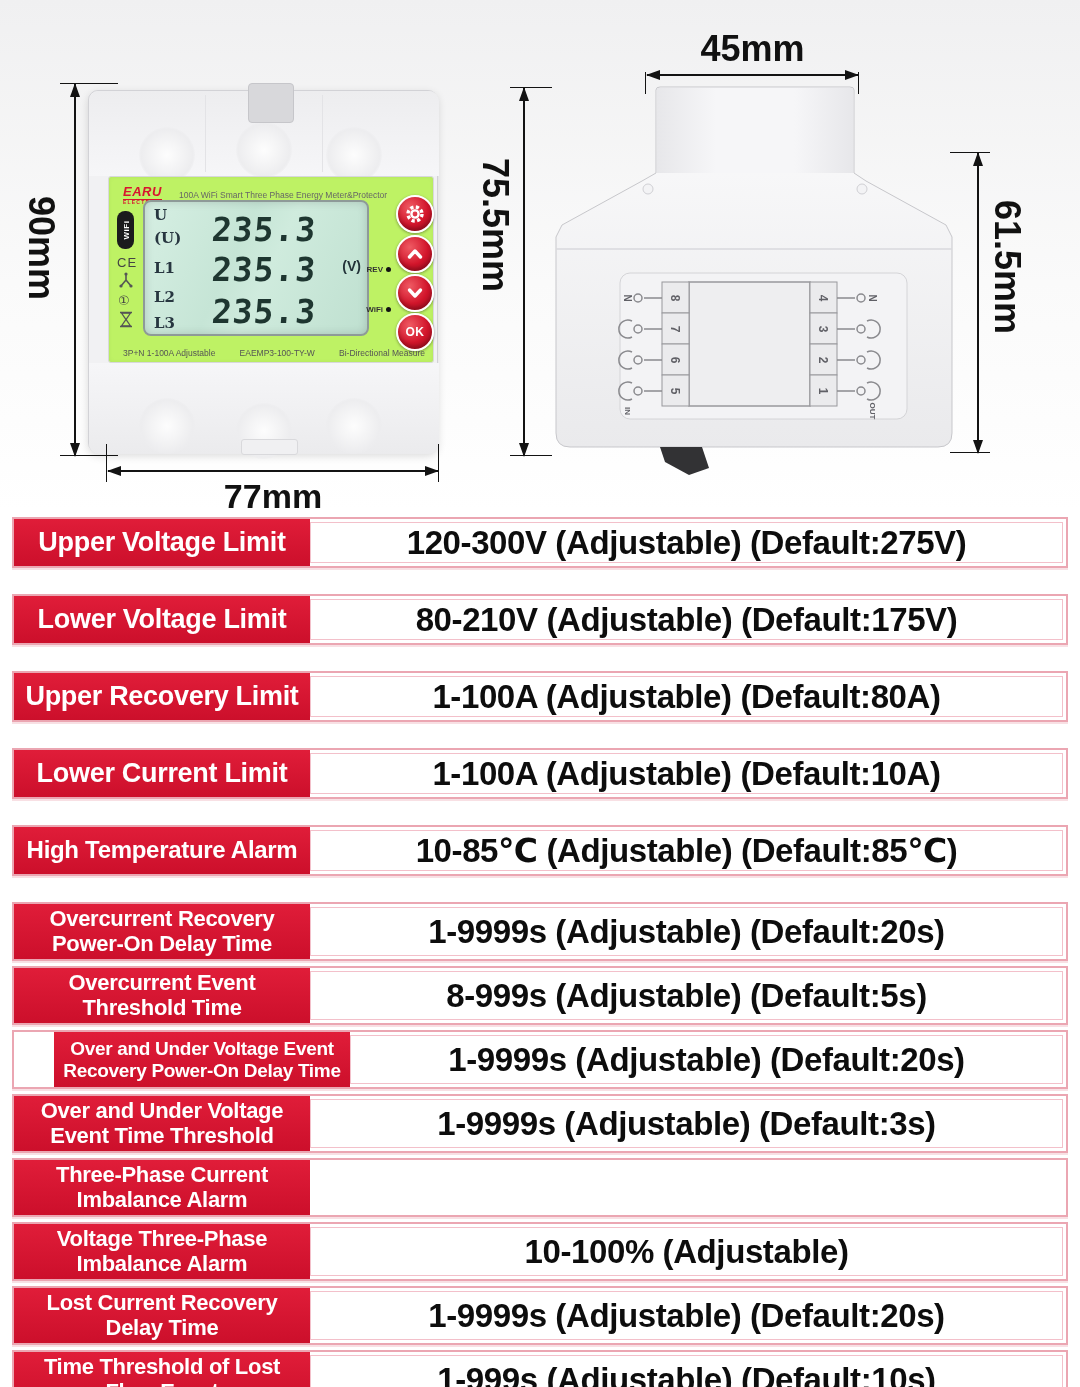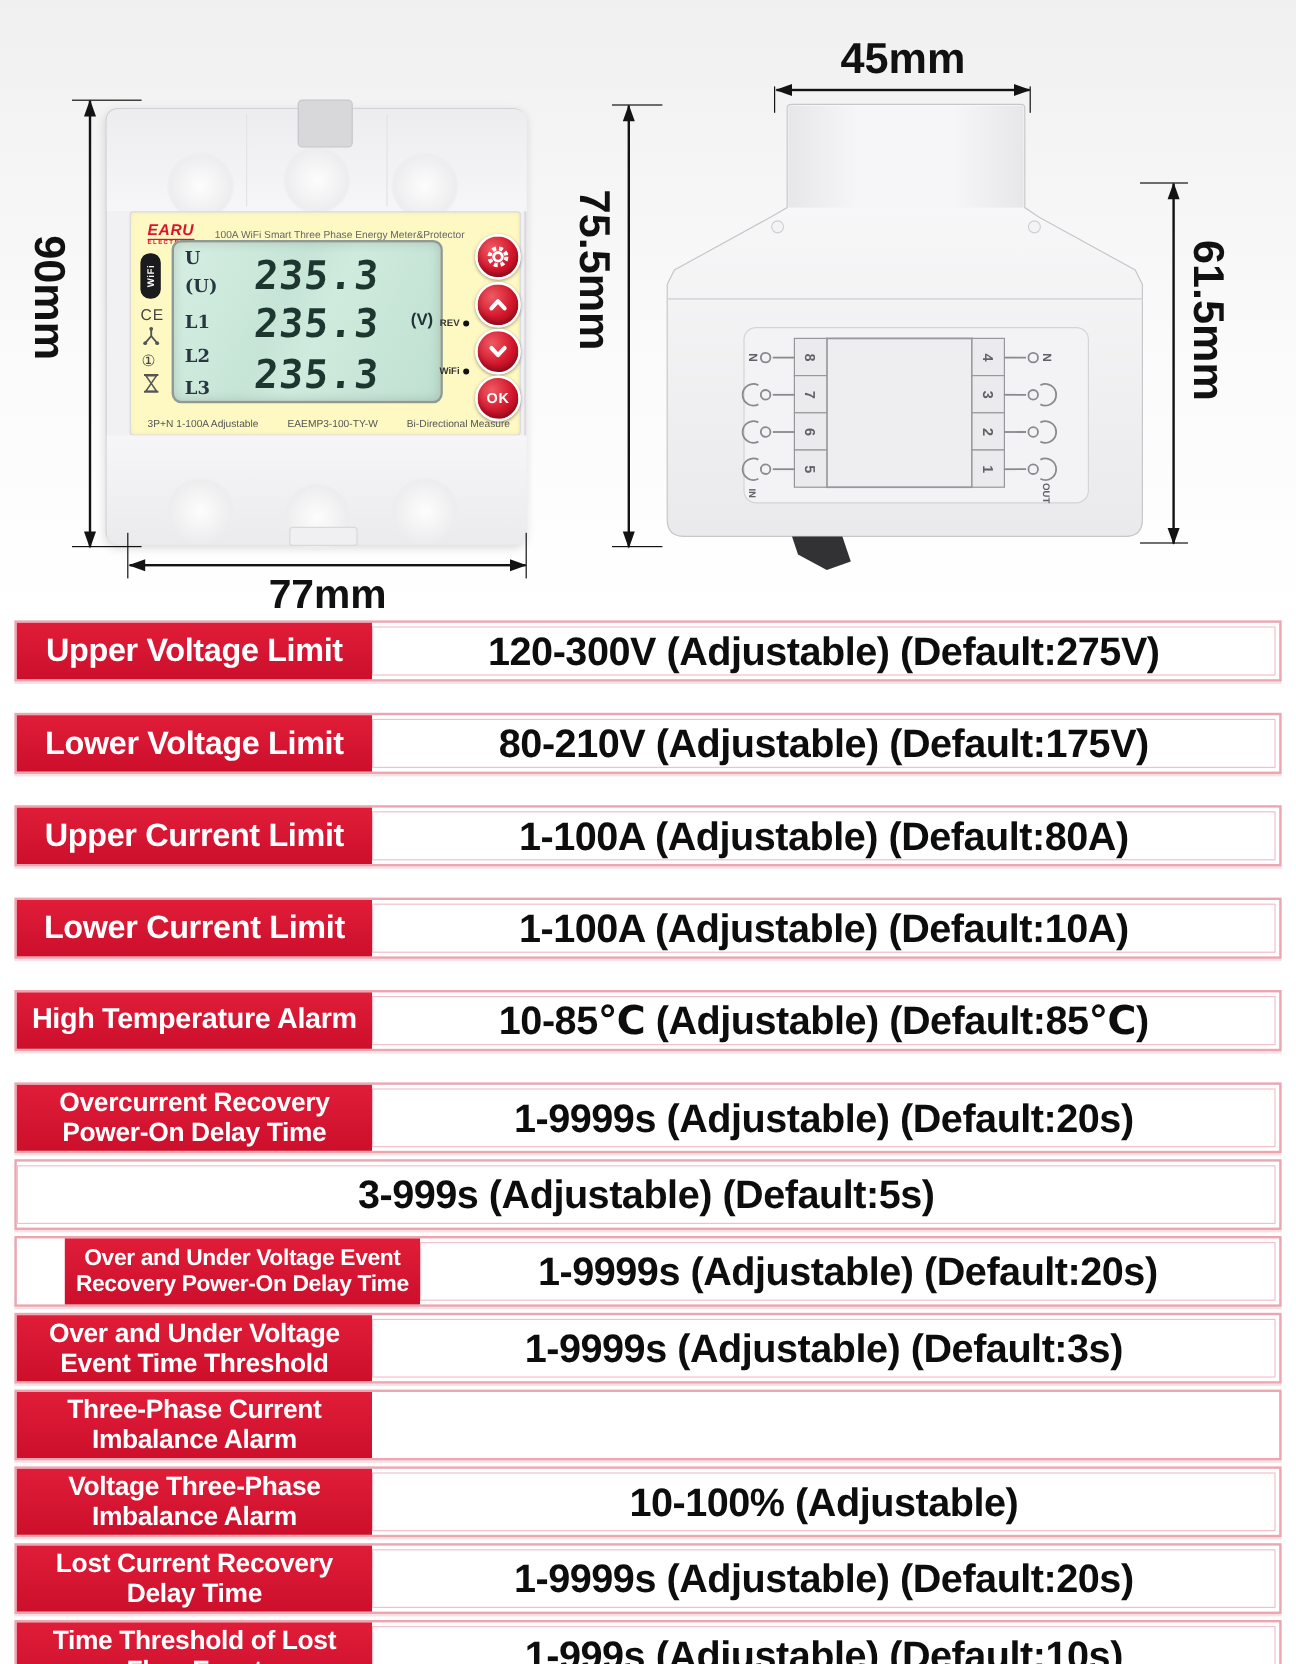--- a/index.html
+++ b/index.html
@@ -21,21 +21,21 @@
     background:linear-gradient(180deg,#f6f6f8,#ebebed); }
   .blob { position:absolute; width:56px; height:56px; border-radius:50%;
     background:radial-gradient(circle,#fdfdfd 0%,#ededef 65%,rgba(237,237,239,0) 75%); }
   .vline { position:absolute; top:4px; bottom:4px; width:1px; background:#e3e3e6; }
   .tab-top { position:absolute; left:159px; top:-8px; width:46px; height:40px;
     background:#d8d8db; border:1px solid #c6c6ca; border-radius:4px; }
   .tab-bottom { position:absolute; left:152px; top:76px; width:57px; height:16px;
     background:#f0f0f2; border:1px solid #d9d9dc; border-radius:3px; }
 
   .face { position:absolute; left:19px; top:85px; width:326px; height:187px;
-    background:#fef9c3; border:1px solid #d8d8dc; border-radius:3px;
+    background:#bef264; border:1px solid #d8d8dc; border-radius:3px;
     box-shadow:inset 0 0 4px rgba(0,0,0,.06); }
   .logo { position:absolute; left:14px; top:8px; line-height:1; }
   .logo-main { display:block; font-size:13px; font-weight:bold; font-style:italic;
     color:#d8142f; letter-spacing:.5px; }
   .logo-sub { display:block; font-size:5px; font-weight:bold; color:#d8142f;
     letter-spacing:1.2px; border-top:1px solid #d8142f; margin-top:1px; }
   .face-title { position:absolute; left:70px; top:13px; width:252px;
     font-size:8.5px; color:#666; }
 
   .lcd { position:absolute; left:34px; top:23px; width:226px; height:136px;
@@ -325,42 +325,44 @@
     <div class="spec-label">Upper Voltage Limit</div>
     <div class="spec-value">120-300V (Adjustable) (Default:275V)</div>
   </div>
 
   <div class="spec-row single">
     <div class="spec-label">Lower Voltage Limit</div>
     <div class="spec-value">80-210V (Adjustable) (Default:175V)</div>
   </div>
 
   <div class="spec-row single">
-    <div class="spec-label">Upper Current Limit</div>
+    <div class="spec-label">Upper Recovery Limit</div>
     <div class="spec-value">1-100A (Adjustable) (Default:80A)</div>
   </div>
 
   <div class="spec-row single">
     <div class="spec-label">Lower Current Limit</div>
     <div class="spec-value">1-100A (Adjustable) (Default:10A)</div>
   </div>
 
   <div class="spec-row single">
     <div class="spec-label shrink1">High Temperature Alarm</div>
     <div class="spec-value">10-85℃ (Adjustable) (Default:85℃)</div>
   </div>
 
   <div class="spec-row double">
     <div class="spec-label">Overcurrent Recovery
 Power-On Delay Time</div>
     <div class="spec-value">1-9999s (Adjustable) (Default:20s)</div>
   </div>
 
   <div class="spec-row double">
-    <div class="spec-value">3-999s (Adjustable) (Default:5s)</div>
+    <div class="spec-label">Overcurrent Event
+Threshold Time</div>
+    <div class="spec-value">8-999s (Adjustable) (Default:5s)</div>
   </div>
 
   <div class="spec-row double">
     <div class="spec-label shrink2">Over and Under Voltage Event
 Recovery Power-On Delay Time</div>
     <div class="spec-value">1-9999s (Adjustable) (Default:20s)</div>
   </div>
 
   <div class="spec-row double">
     <div class="spec-label">Over and Under Voltage

